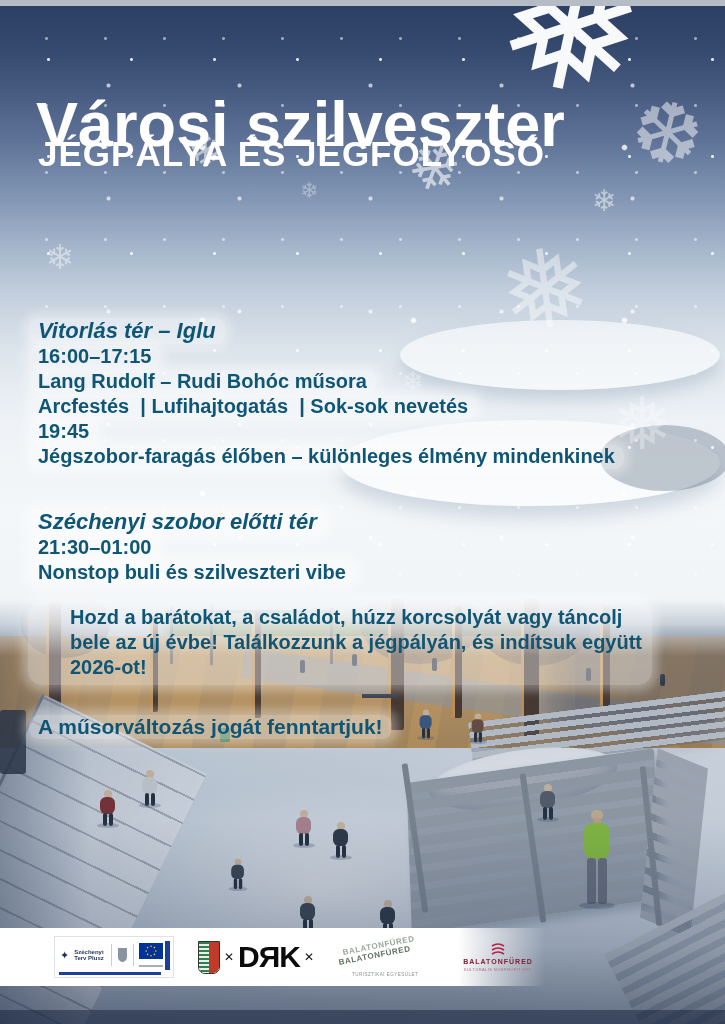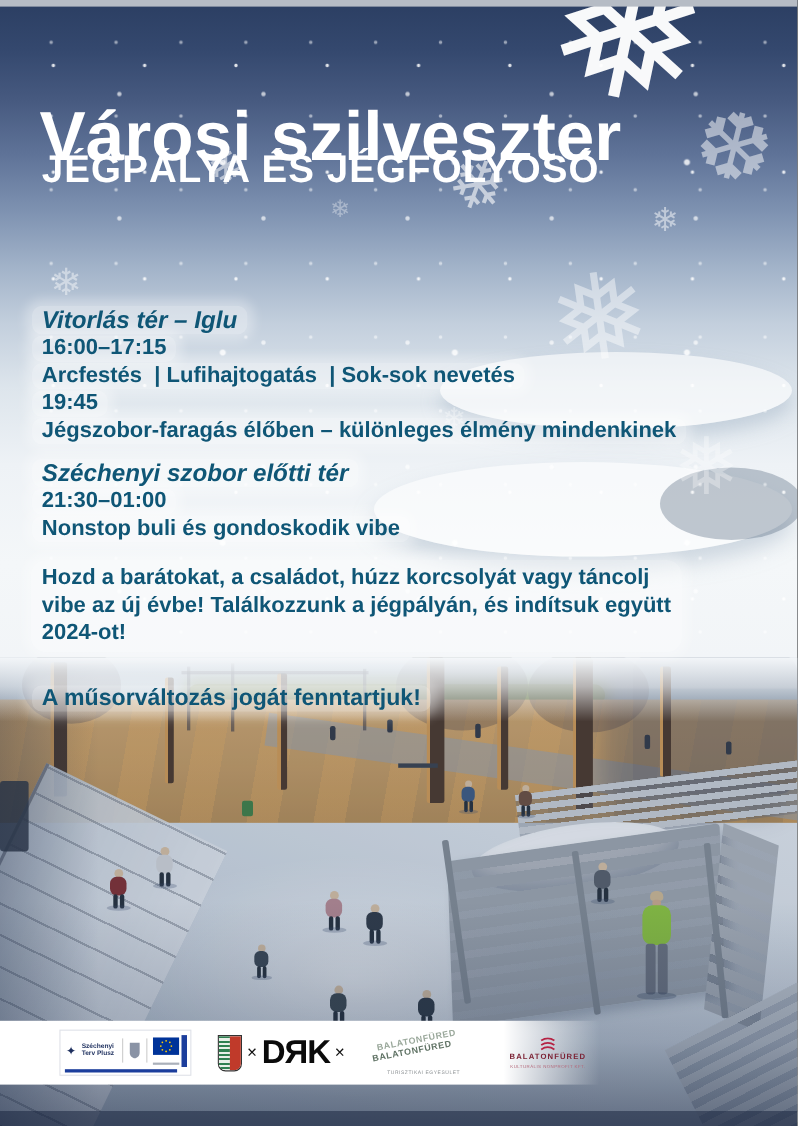--- a/index.html
+++ b/index.html
@@ -26,25 +26,25 @@
   
   .title{position:absolute;left:36px;top:46px;font-size:63px;font-weight:bold;color:#fff;z-index:10;}
   .subtitle{position:absolute;left:38px;top:134px;font-size:35px;font-weight:bold;color:#fff;letter-spacing:1px;z-index:10;}
   .date{position:absolute;left:36px;top:203px;font-size:47px;font-weight:bold;color:#3c6095;z-index:10;}
   
   .program{position:absolute;left:38px;top:278px;width:665px;z-index:20;
     color:#0f5676;font-weight:bold;font-size:20px;}
   .pline{display:table;white-space:pre-wrap;background:rgba(255,255,255,.40);
     border-radius:9px;padding:1px 9px 2px;margin:0 0 1px -9px;line-height:21px;
     box-shadow:0 0 10px 6px rgba(255,255,255,.32);}
-  .heading{font-style:italic;font-size:22px;line-height:23px;}
+  .heading{font-style:italic;font-size:22px;line-height:23px;margin-top:40px;}
   .sec{margin-bottom:13px;}
   .bigchip{display:inline-block;background:rgba(255,255,255,.40);border-radius:14px;
     padding:4px 10px 5px;margin:3px 0 0 -10px;box-shadow:0 0 10px 6px rgba(255,255,255,.32);}
-  .bigchip span{display:block;line-height:25px;}
+  .bigchip span{display:block;line-height:25px;margin-left:32px;}
   .disclaimer{margin-top:30px;font-size:21px;}
   
   .photo{position:absolute;left:0;top:598px;width:725px;height:426px;overflow:hidden;z-index:5;
     background:linear-gradient(200deg,#e9eef3 0%,#dde5ec 30%,#cdd8e2 55%,#bdcad6 80%,#aebdcb 100%);}
   .photo *{position:absolute;}
   .skyband{left:0;top:0;width:725px;height:46px;background:linear-gradient(180deg,#c6d6e2,#b2c5d3);}
   .water{left:300px;top:28px;width:425px;height:12px;background:#9db5c6;}
   .grass{left:170px;top:24px;width:380px;height:20px;background:#79894f;border-radius:10px;
     box-shadow:0 0 12px 6px rgba(121,137,79,.75);}
   .ground{left:0;top:38px;width:725px;height:112px;
@@ -285,33 +285,34 @@
   <div class="specks up"></div>
   <div class="specks down"></div>
 
   <h1 class="title">Városi szilveszter</h1>
   <div class="subtitle">JÉGPÁLYA ÉS JÉGFOLYOSÓ</div>
 
   <div class="program">
     <div class="sec">
       <p class="pline heading">Vitorlás tér – Iglu</p>
       <p class="pline">16:00–17:15</p>
+      <p class="pline">Lang Rudolf – Rudi Bohóc műsora</p>
       <p class="pline">Arcfestés  | Lufihajtogatás  | Sok-sok nevetés</p>
       <p class="pline">19:45</p>
       <p class="pline">Jégszobor-faragás élőben – különleges élmény mindenkinek</p>
     </div>
     <div class="sec">
       <p class="pline heading">Széchenyi szobor előtti tér</p>
       <p class="pline">21:30–01:00</p>
-      <p class="pline">Nonstop buli és gondoskodik vibe</p>
+      <p class="pline">Nonstop buli és szilveszteri vibe</p>
     </div>
     <div class="bigchip">
       <span>Hozd a barátokat, a családot, húzz korcsolyát vagy táncolj</span>
-      <span>vibe az új évbe! Találkozzunk a jégpályán, és indítsuk együtt</span>
-      <span>2024-ot!</span>
+      <span>bele az új évbe! Találkozzunk a jégpályán, és indítsuk együtt</span>
+      <span>2026-ot!</span>
     </div>
     <p class="pline disclaimer">A műsorváltozás jogát fenntartjuk!</p>
   </div>
 
   <div class="footer">
     <div class="szplus">
       <span class="star">✦</span>
       <span class="szname">Széchenyi Terv Plusz</span>
       <span class="div"></span>
       <svg width="11" height="16" viewBox="0 0 11 16">

